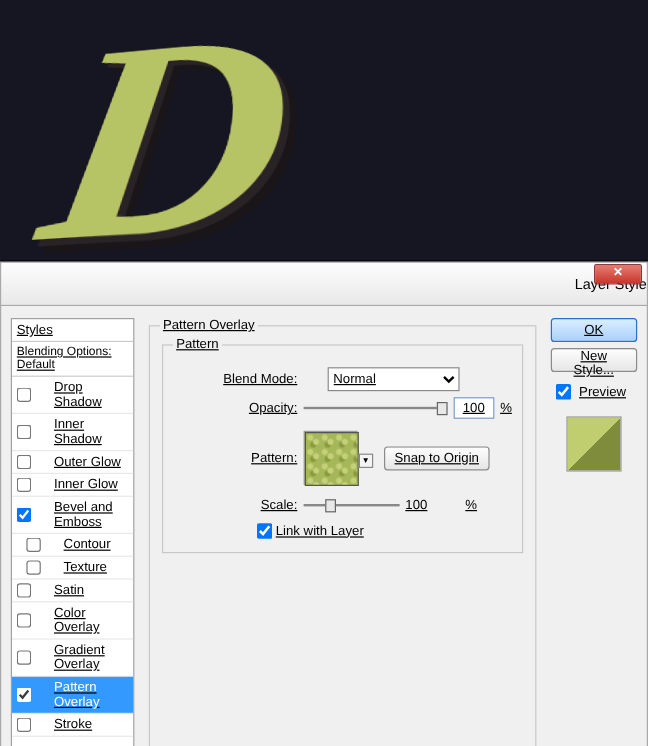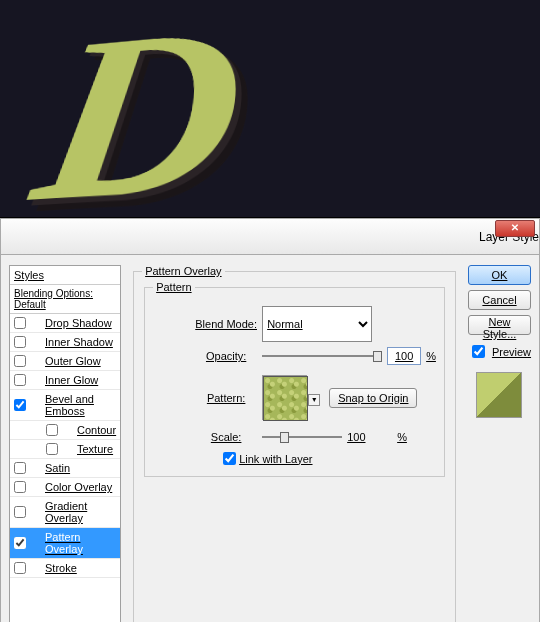--- a/index.html
+++ b/index.html
@@ -16,31 +16,31 @@
     background-clip: text;
   }
   .titlebar { height:37px; background:linear-gradient(#fdfdfd,#e8e8e8); border:1px solid #a9a9a9; position:relative; display:flex; align-items:center;justify-content:flex-end; }
   .titlebar-title { padding-left:6px; font-size:12px; }
   .win-close { position:absolute; right:4px; top:1px; width:40px; height:17px; border:1px solid #8b3a3a; background:linear-gradient(#e67d73,#c9362b); border-radius:2px; color:#fff; text-align:center; font-weight:bold; line-height:14px; font-size:10px; cursor:pointer;}
   .dialog-body { display:flex; padding:10px 8px 8px 8px; gap:6px; height:382px; background:#f0f0f0; border:1px solid #a9a9a9; border-top:none;text-decoration:underline; }
   .styles-panel { width:130px; background:#fff; border:1px solid #a0a0a0; display:flex; flex-direction:column; }
   .styles-header { padding:3px 4px; border-bottom:1px solid #ccc; }
   .styles-blending { padding:3px 4px; border-bottom:1px solid #ccc; font-size:10px; }
   .style-item { padding:3px 4px; border-bottom:1px solid #e8e8e8; display:flex; align-items:center; gap:19px; cursor:pointer; }
-  .style-item.indent { padding-left:36px; }
+  .style-item.indent { padding-left:12px; }
   .style-item.selected { background:#3399ff; color:#fff; }
   .style-item.selected input[type=checkbox]{ accent-color:#fff; }
   .style-item input[type=checkbox]{ margin:0; width:12px; height:12px; }
   .center-panel { flex:1; padding:0 4px; }
   fieldset.main-fs { border:1px solid #c8c8c8; padding:4px 8px 8px 8px; height:100%; }
   fieldset.sub-fs { border:1px solid #c8c8c8; padding:8px; }
   legend { font-size:11px; padding:0 3px; }
   .form-row { display:flex; align-items:center; margin:5px 0; gap:5px; }
-  .form-label { width:62px; text-align:center;margin-left:42px; }
-  select.blendmode { width:110px; font-size:11px; height:36px; background:#fff; border:1px solid #888; }
+  .form-label { width:62px; text-align:right;margin-left:42px; }
+  select.blendmode { width:110px; font-size:11px; height:20px; background:#fff; border:1px solid #888;margin-left:20px; }
   .slider { flex:0 0 120px; position:relative; height:14px; }
   .slider-track { position:absolute; left:0; right:0; top:6px; height:2px; background:#888; }
   .slider-thumb { position:absolute; top:2px; width:9px; height:11px; background:#e8e8e8; border:1px solid #666; }
   .num-input { width:34px; height:18px; border:1px solid #7a9ac9; font-size:11px; text-align:center; }
   .pct { font-size:11px; }
   .pattern-swatch { width:45px; height:45px; border:1px solid #555; background:
     radial-gradient(circle at 30% 30%, #c5d179 2px, transparent 3px),
     radial-gradient(circle at 70% 60%, #c5d179 2px, transparent 3px),
     radial-gradient(circle at 50% 80%, #8a9a3d 2px, transparent 3px),
     #a6b75a;
@@ -178,21 +178,20 @@
             <input type="checkbox" id="linkcb" checked="" style="">
             <label for="linkcb">Link with Layer</label>
           </div>
 
         </fieldset>
       </fieldset>
     </div>
 
     <div class="right-panel">
       <button class="btn ok-btn">OK</button>
-      <button class="btn">Cancel</button>
       <button class="btn">New Style...</button>
       <div class="preview-row">
         <input type="checkbox" id="prevcb" checked="" style="">
         <label for="prevcb">Preview</label>
       </div>
       <div class="preview-thumb"></div>
     </div>
 
   </div>
 </div>

